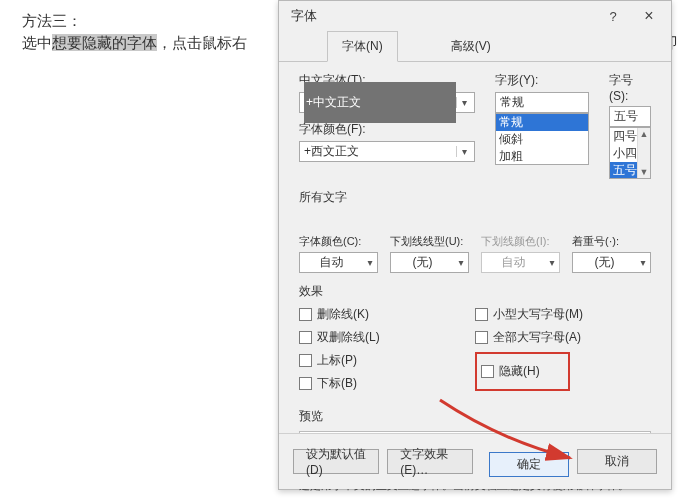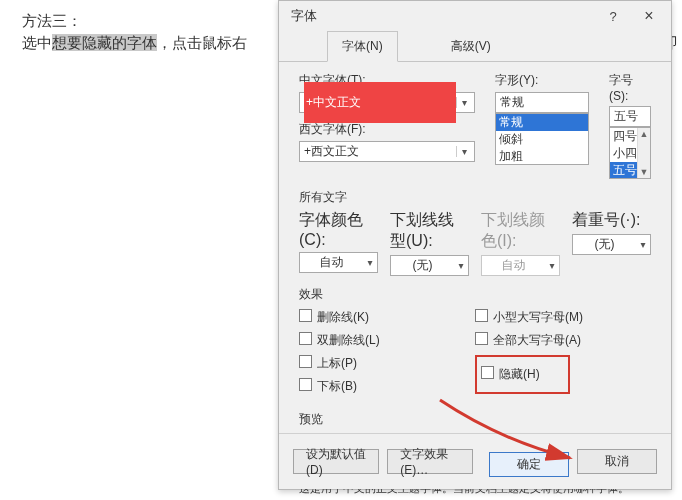--- a/index.html
+++ b/index.html
@@ -80,21 +80,21 @@
   .combo {
     display: flex;
     align-items: center;
     background: #fff;
     border: 1px solid #a9a9a9;
     height: 21px;
     font-size: 12px;
     padding: 0 2px 0 4px;
   }
   .combo.sel-blue span.val {
-    background: #ef4444; color: #fff; padding: 12px 2px;
+    background: #737373; color: #fff; padding: 12px 2px;
   }
   .combo .val { flex: 1; white-space: nowrap; overflow: hidden; }
   .combo .arr {
     width: 16px; text-align: center; color: #555;
     border-left: 1px solid #ccc; font-size: 10px;
   }
   .listbox {
     background: #fff;
     border: 1px solid #a9a9a9;
     height: 52px;
@@ -111,32 +111,32 @@
     display:flex; flex-direction:column; justify-content:space-between;
     align-items:center; font-size:9px; color:#666;
     padding:1px 0;
   }
   .section-lbl {
     font-size: 12px;
     margin: 10px 0 4px 0;
   }
   .row4 { display: flex; gap: 12px; }
   .row4 .cell { flex: 1; }
-  .row4 .lbl { font-size: 16px; }
+  .row4 .lbl { font-size: 11px; margin-top: 24px; }
   .small-combo {
     display:flex; align-items:center; background:#fff;
     border:1px solid #a9a9a9; height:21px; font-size:12px;
   }
   .small-combo .val { flex:1; text-align:center; }
   .small-combo .arr { width:14px; text-align:center; font-size:10px; color:#555; }
   .small-combo.dis { color:#9a9a9a; border-color:#c8c8c8; }
   .effects-row { display:flex; }
   .effects-col { flex:1; }
   .chk {
-    display:flex; 
+    display:flex; align-items:center;
     margin: 2px 0 6px 0;
     font-size:12px;
   }
   .chk .box {
     width:13px; height:13px; border:1px solid #7a7a7a;
     background:#fff; margin-right:5px;
   }
   .hide-wrap {
     border: 2px solid #d23a2f;
     padding: 1px 28px 1px 4px;
@@ -210,21 +210,21 @@
 
   <div class="content">
 
     <div class="toprow">
       <div class="col1">
         <span class="lbl">中文字体(T):</span>
         <div class="combo sel-blue">
           <span class="val">+中文正文</span>
           <span class="arr">▾</span>
         </div>
-        <span class="lbl" style="margin-top:8px">西文字体(F):</span>
+        <span class="lbl" style="margin-top:8px">字体颜色(F):</span>
         <div class="combo">
           <span class="val">+西文正文</span>
           <span class="arr">▾</span>
         </div>
       </div>
       <div class="col2">
         <span class="lbl">字形(Y):</span>
         <div class="combo" style="padding-right:2px">
           <span class="val">常规</span>
         </div>

